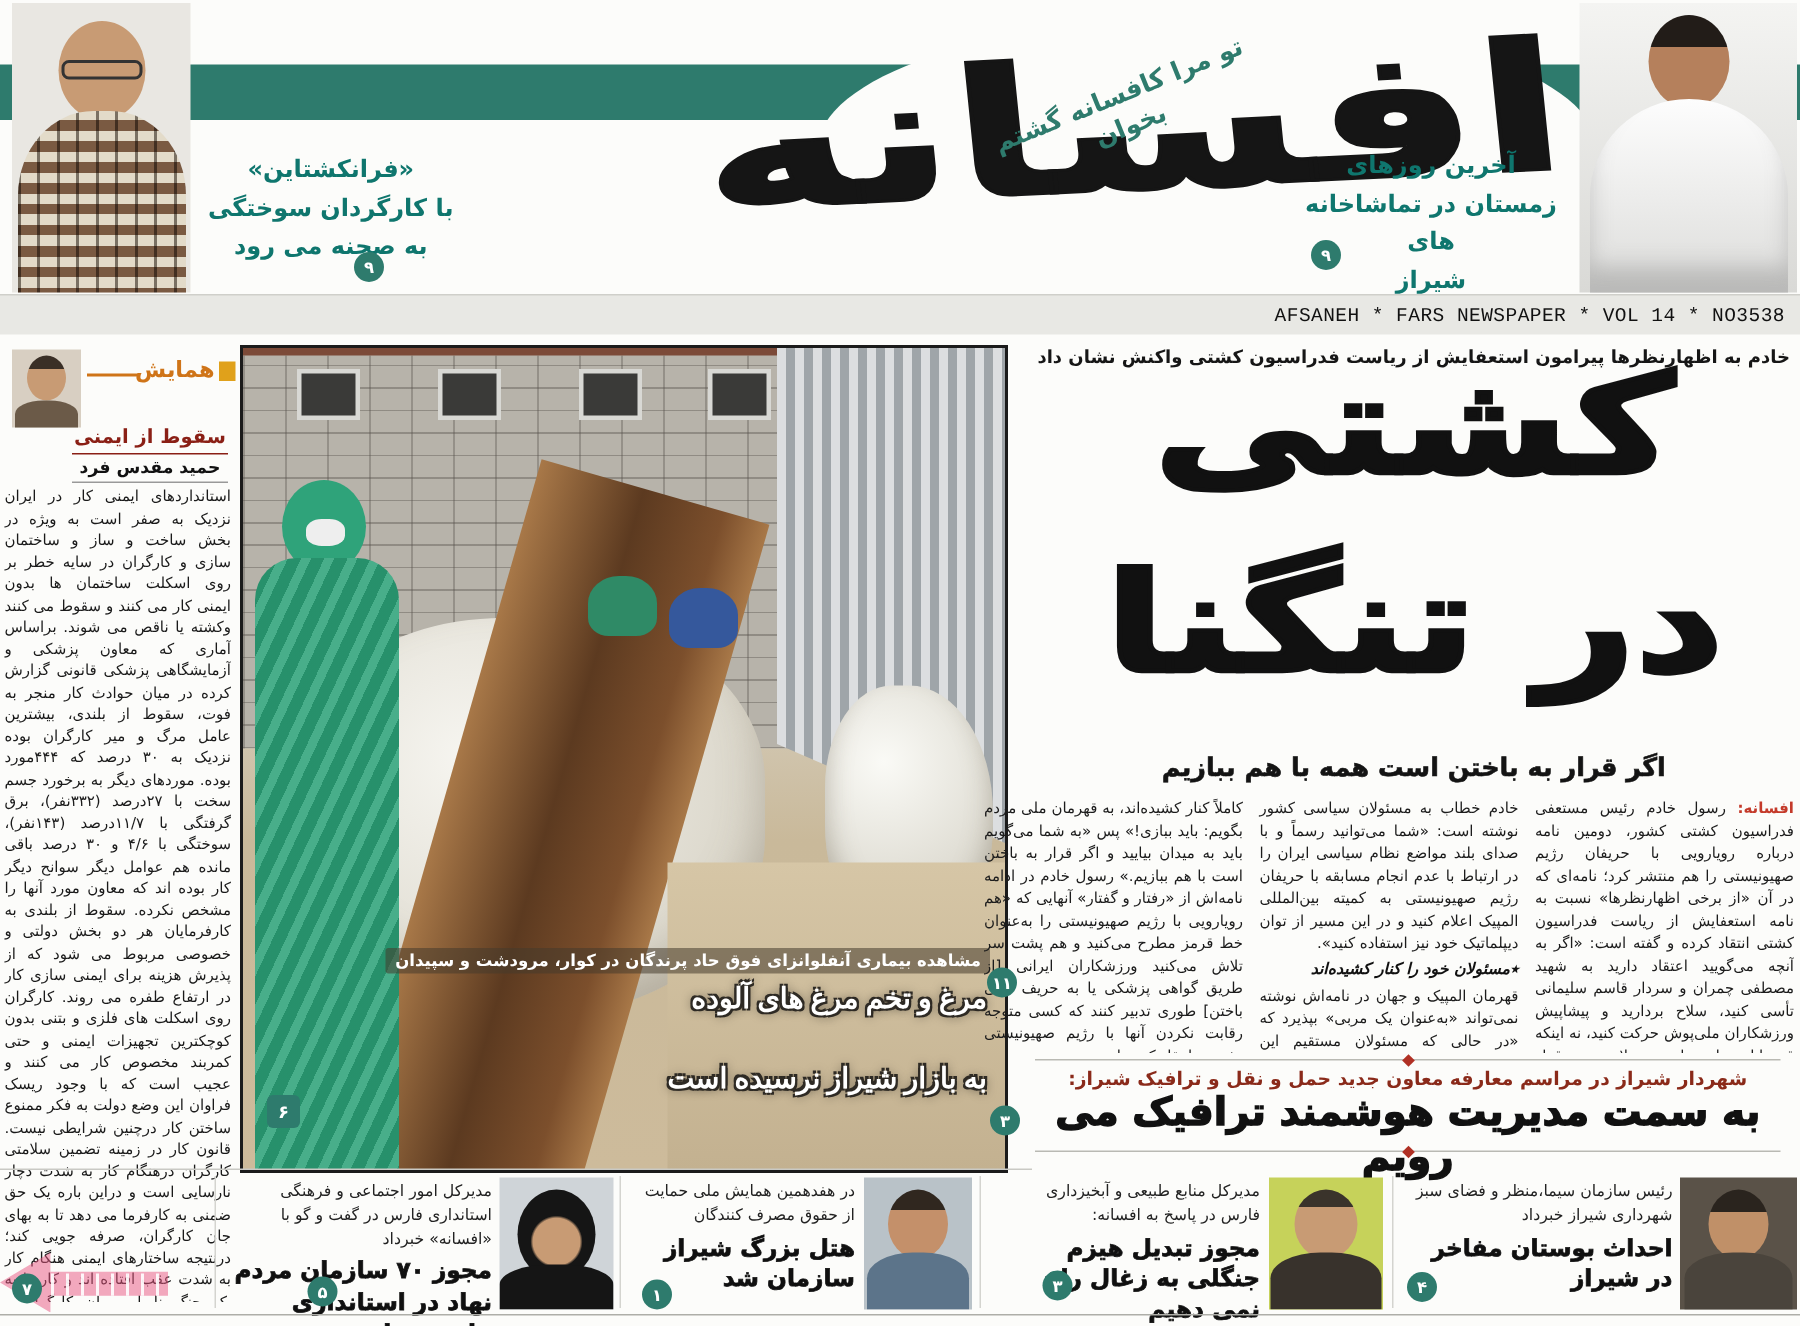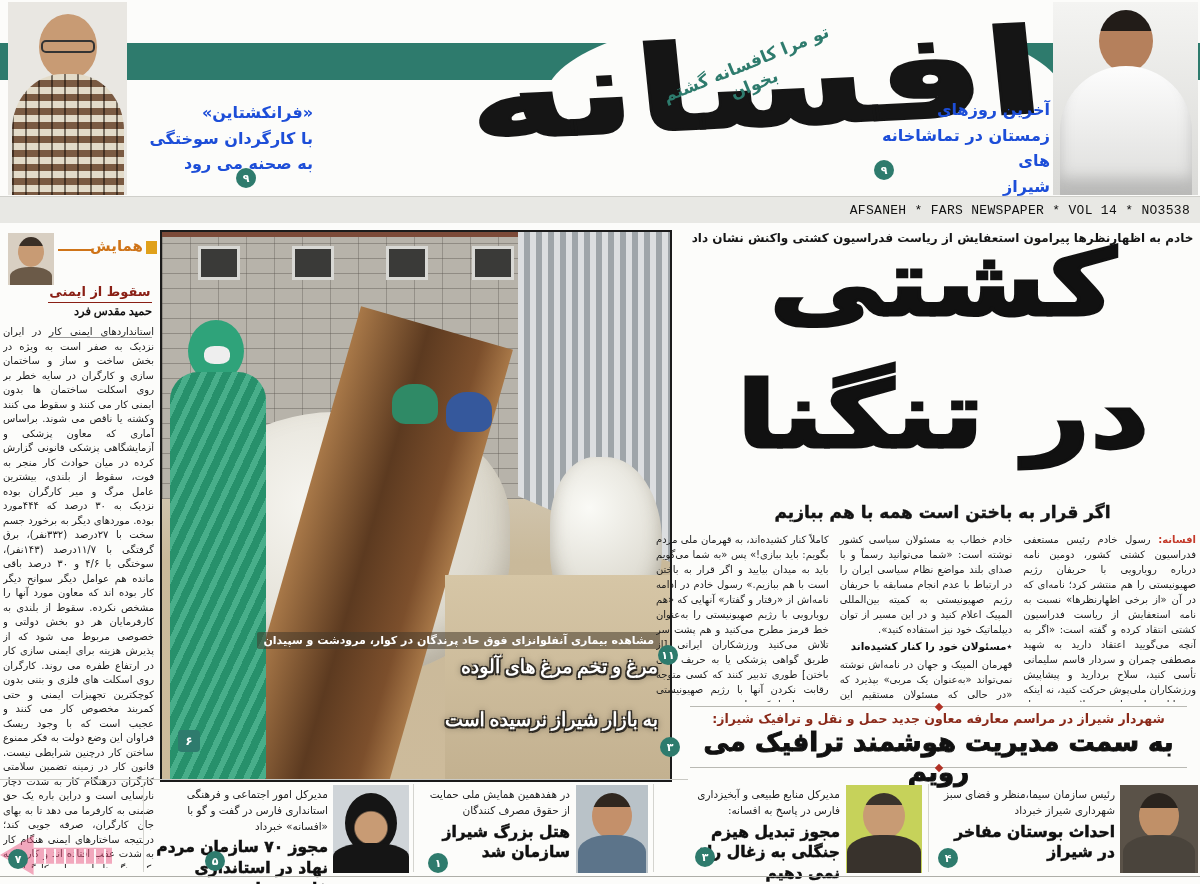--- a/index.html
+++ b/index.html
@@ -8,21 +8,21 @@
         font-family:"DejaVu Sans",sans-serif;overflow:hidden;direction:rtl;}
   .abs{position:absolute;}
   
   .teal-band{left:0;top:43px;width:1200px;height:37px;background:#2e7b6d;}
   .logo-halo{left:545px;top:12px;width:520px;height:175px;background:#fcfcfa;border-radius:50%;}
   .logo-wrap{left:430px;top:0;width:650px;height:196px;text-align:center;color:#151515;}
   .logo-text{display:inline-block;font-size:118px;font-weight:bold;line-height:170px;
              transform:scaleX(1.45) rotate(-4deg);-webkit-text-stroke:2px #151515;}
   .logo-slogan{left:205px;top:52px;width:230px;color:#2e7b6d;font-size:17px;font-weight:bold;
                transform:rotate(-22deg);text-align:center;line-height:1.3;}
-  .promo{font-size:16px;font-weight:bold;color:#1d4ed8;text-align:right;line-height:1.6;}
+  .promo{font-size:16px;font-weight:bold;color:#0f766e;text-align:center;line-height:1.6;}
   .promo-left{left:128px;top:100px;width:185px;}
   .promo-right{left:858px;top:97px;width:192px;}
   
   .pt{overflow:hidden;}
   .pt .head{position:absolute;left:50%;transform:translateX(-50%);border-radius:50%;}
   .pt .torso{position:absolute;left:50%;transform:translateX(-50%);border-radius:45% 45% 0 0;}
   .photo-tl{left:8px;top:2px;width:119px;height:193px;background:#e9e7e2;}
   .photo-tl .head{top:12px;width:58px;height:66px;background:#c89b74;}
   .photo-tl .glasses{position:absolute;top:38px;left:50%;transform:translateX(-50%);width:50px;height:9px;
                      border:2px solid #333;border-radius:5px;background:transparent;}
@@ -42,22 +42,22 @@
   .dateline .fa{font-size:11.5px;color:#222;}
   
   .rozan-photo{left:8px;top:233px;width:46px;height:52px;background:#d8cfc2;}
   .rozan-photo .head{top:4px;width:26px;height:30px;background:linear-gradient(#3a2f26 0 30%,#c89b74 30%);}
   .rozan-photo .torso{top:34px;width:42px;height:20px;background:#6b5a48;}
   .rozan-label{left:93px;top:237px;width:50px;color:#cf7418;font-size:15px;font-weight:bold;text-align:center;}
   .rozan-line{left:58px;top:249px;width:34px;height:2px;background:#cf7418;}
   .rozan-sq{left:146px;top:241px;width:11px;height:13px;background:#e0a11b;}
   .rozan-title{left:48px;top:284px;width:104px;text-align:center;color:#8a1f15;font-size:13px;font-weight:bold;
                border-bottom:1px solid #8a1f15;padding-bottom:3px;}
-  .rozan-author{left:48px;top:304px;width:104px;text-align:right;color:#111;font-size:11.5px;font-weight:bold;
-                border-bottom:1px solid #999;padding-bottom:19px;font-family:Liberation Serif, serif;}
+  .rozan-author{left:48px;top:304px;width:104px;text-align:center;color:#111;font-size:11.5px;font-weight:bold;
+                border-bottom:1px solid #999;padding-bottom:3px;}
   .rozan-body{left:3px;top:325px;width:151px;height:543px;font-size:10px;line-height:1.45;color:#1a1a1a;
               text-align:justify;overflow:hidden;}
   
   .stamp{left:0;top:835px;width:112px;height:40px;background:rgba(231,84,128,.5);
          clip-path:polygon(0 50%,30% 0,30% 32%,100% 32%,100% 72%,30% 72%,30% 100%);}
   .stamp i{position:absolute;left:34px;top:14px;width:72px;height:16px;display:block;
            background:repeating-linear-gradient(90deg,rgba(255,255,255,.9) 0 2px,rgba(0,0,0,0) 2px 10px);}
   
   .photo-main{left:160px;top:230px;width:508px;height:548px;border:2px solid #1b1b1b;
               background:linear-gradient(#e8ebee 0 8%,#c9b99a 60%,#cdbb9b);overflow:hidden;}
@@ -97,21 +97,21 @@
   .lead-h{left:690px;top:0;width:505px;text-align:center;font-weight:bold;color:#111;
           font-size:92px;line-height:1.05;-webkit-text-stroke:3px #111;}
   .lead-h span{display:inline-block;transform:scaleX(1.25);}
   .lead-h1{top:236px;} .lead-h2{top:368px;}
   .lead-sub{left:690px;top:502px;width:505px;text-align:center;font-size:17px;font-weight:bold;color:#141414;
             -webkit-text-stroke:.4px #141414;}
   .lead-cols{left:656px;top:532px;width:540px;height:170px;display:flex;gap:11px;overflow:hidden;}
   .lead-cols .col{flex:1;font-size:10px;line-height:1.5;text-align:justify;color:#1c1c1c;}
   .lead-cols .col p{margin:0;}
   .lead-cols .brand{color:#c43a2a;font-weight:bold;}
-  .lead-cols h4{margin:2px 0;font-size:10.5px;color:#111;}
+  .lead-cols h4{margin:2px 0;font-size:10.5px;color:#111;font-style:italic;}
   
   .rule{left:690px;width:497px;height:2px;border-top:1px solid #b9b9b3;}
   .rule i{position:absolute;left:50%;top:-3px;width:6px;height:6px;background:#b03024;
           transform:translateX(-50%) rotate(45deg);}
   .rule-t{top:706px;} .rule-b{top:767px;}
   .traffic-kicker{left:690px;top:711px;width:497px;text-align:center;font-size:12.5px;font-weight:bold;color:#8a2a1a;}
   .traffic-head{left:690px;top:727px;width:497px;text-align:center;font-size:26px;font-weight:bold;color:#111;
                 -webkit-text-stroke:1px #111;}
   
   .row-sep{left:0;top:779px;width:688px;height:1px;background:#c9c9c4;}

